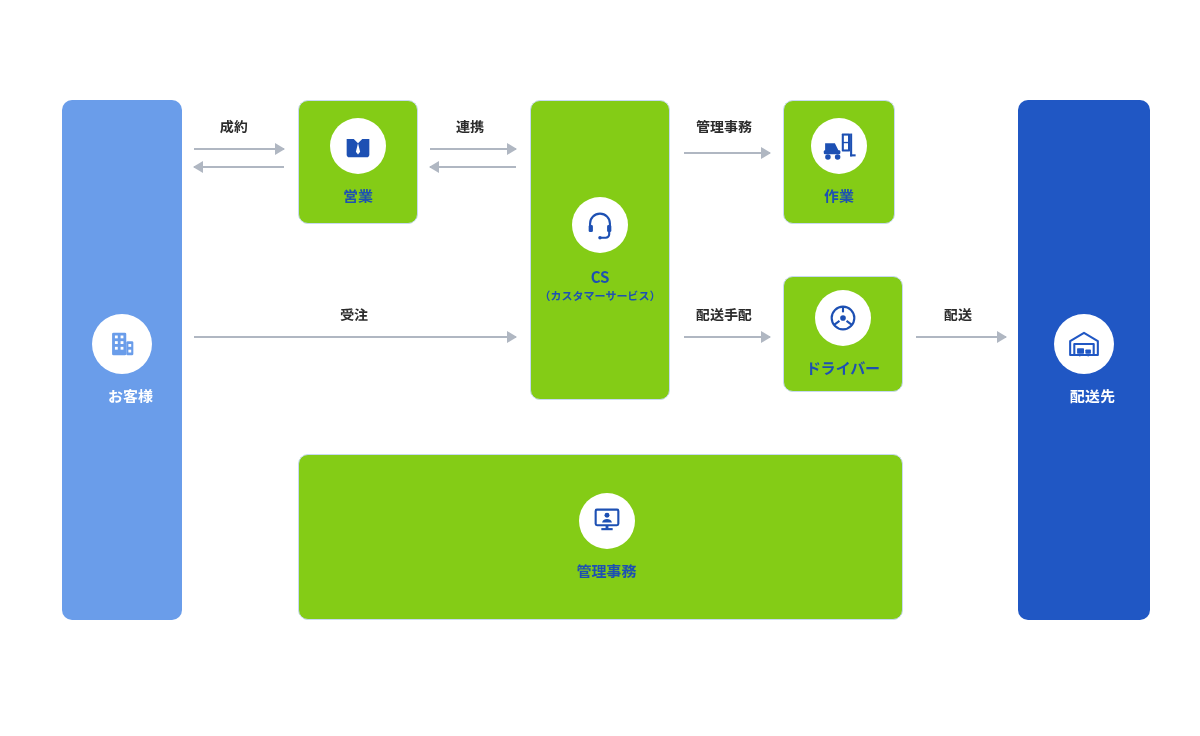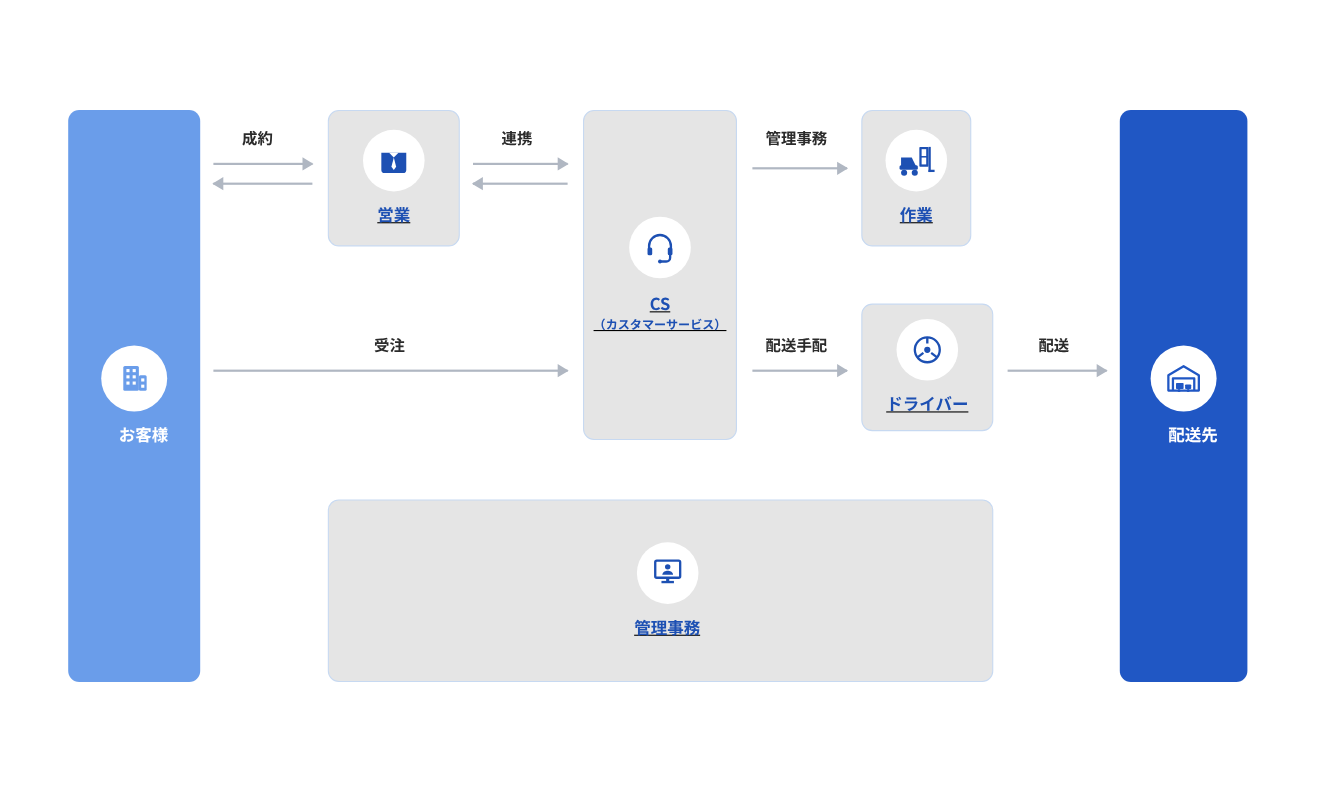--- a/index.html
+++ b/index.html
@@ -54,23 +54,22 @@
     color: #ffffff;
   }
   .endpoint .icon-wrap { background: #ffffff; }
   .endpoint .title { color: #ffffff; font-size: 15px; margin-left: 17px; }
   .endpoint.dest {
     background: #2057c4;       
   }
 
   
   .inner {
-    background: #e5e5e5;
+    background: #84cc16;
     border: 1px solid #c7d9f1;
-    text-decoration: underline;
   }
   .inner .title, .inner .subtitle { color: #1d50b3; }
 
   
   .arrow {
     position: absolute;
     height: 2px;
     background: #b0b7c2;
     color: #b0b7c2;
   }
@@ -145,21 +144,21 @@
         <rect x="8" y="24" width="6" height="10" rx="2" fill="#1d50b3" stroke="none"></rect>
         <rect x="34" y="24" width="6" height="10" rx="2" fill="#1d50b3" stroke="none"></rect>
         <path d="M37 34v3a5 5 0 0 1-5 5h-6"></path>
         <circle cx="24" cy="42" r="2.5" fill="#1d50b3" stroke="none"></circle>
       </svg>
     </div>
     <div class="title" style="margin-top:14px;">CS</div>
     <div class="subtitle">（カスタマーサービス）</div>
   </div>
 
-  <div class="node inner" style="left:783px; top:100px; width:100px; height:124px;">
+  <div class="node inner" style="left:783px; top:100px; width:112px; height:124px;">
     <div class="icon-wrap" style="width:56px;height:56px;">
       <svg width="36" height="34" viewBox="0 0 52 48">
         <g fill="#1d50b3">
           <rect x="30" y="6" width="12" height="26" rx="1"></rect>
           <path d="M6 20h14l6 12H6z"></path>
           <rect x="4" y="30" width="24" height="6" rx="2"></rect>
           <circle cx="10" cy="40" r="4"></circle>
           <circle cx="24" cy="40" r="4"></circle>
           <rect x="42" y="36" width="8" height="3"></rect>
           <rect x="42" y="6" width="3" height="33"></rect>
@@ -190,21 +189,21 @@
         <rect x="8" y="8" width="32" height="22" rx="2" fill="none" stroke="#1d50b3" stroke-width="3"></rect>
         <rect x="16" y="34" width="16" height="3" fill="#1d50b3"></rect>
         <rect x="22" y="30" width="4" height="5" fill="#1d50b3"></rect>
         <circle cx="24" cy="16" r="3.5" fill="#1d50b3"></circle>
         <path d="M17 26c1-4 4-5 7-5s6 1 7 5" fill="#1d50b3"></path>
       </svg>
     </div>
     <div class="title">管理事務</div>
   </div>
 
-  <div class="node endpoint dest" style="left:1018px; top:100px; width:116px; height:520px;">
+  <div class="node endpoint dest" style="left:1018px; top:100px; width:132px; height:520px;">
     <div class="icon-wrap">
       <svg width="36" height="34" viewBox="0 0 52 48">
         <g fill="none" stroke="#2057c4" stroke-width="3" stroke-linejoin="round">
           <path d="M6 20 L26 8 L46 20 V40 H6 Z"></path>
           <path d="M12 40 V24 H40 V40"></path>
         </g>
         <g fill="#2057c4">
           <rect x="16" y="30" width="10" height="8" rx="1"></rect>
           <rect x="28" y="32" width="8" height="6" rx="1"></rect>
           <circle cx="20" cy="40" r="2"></circle>

